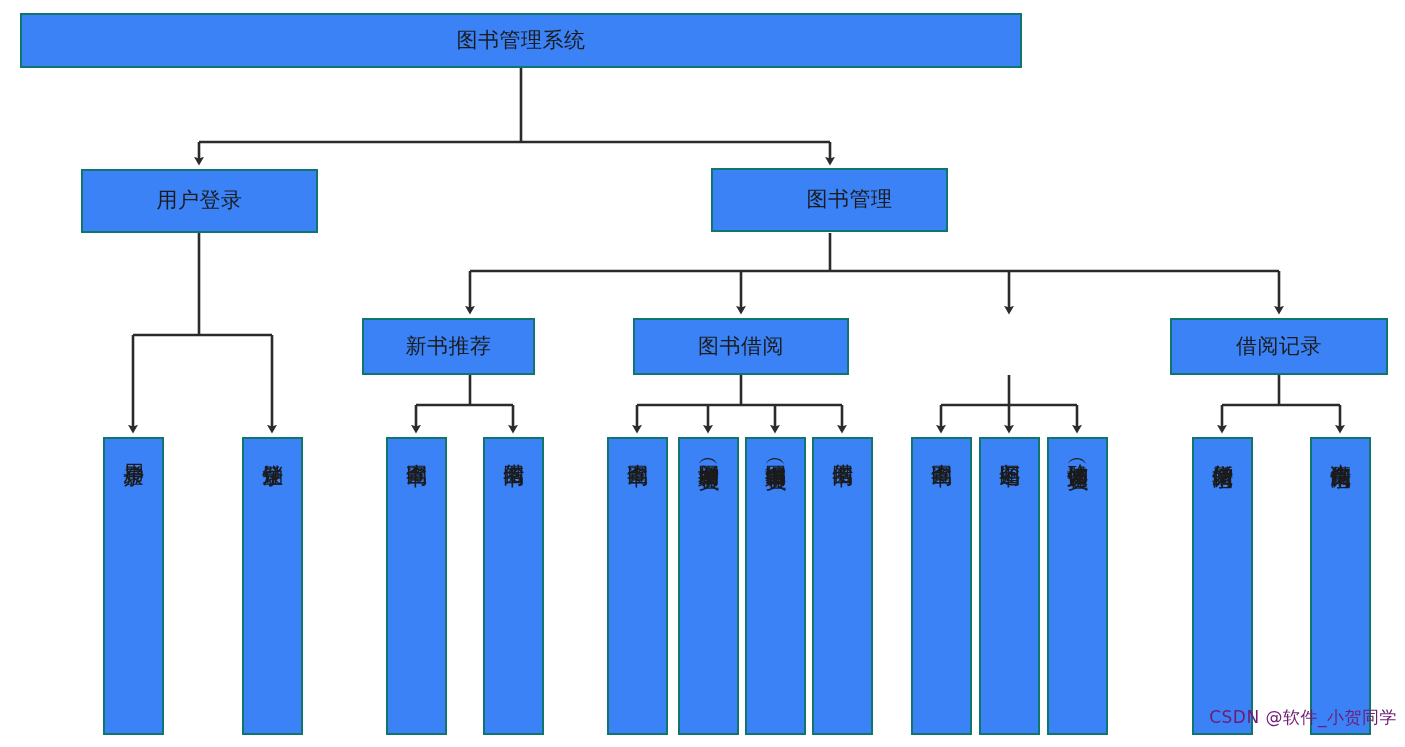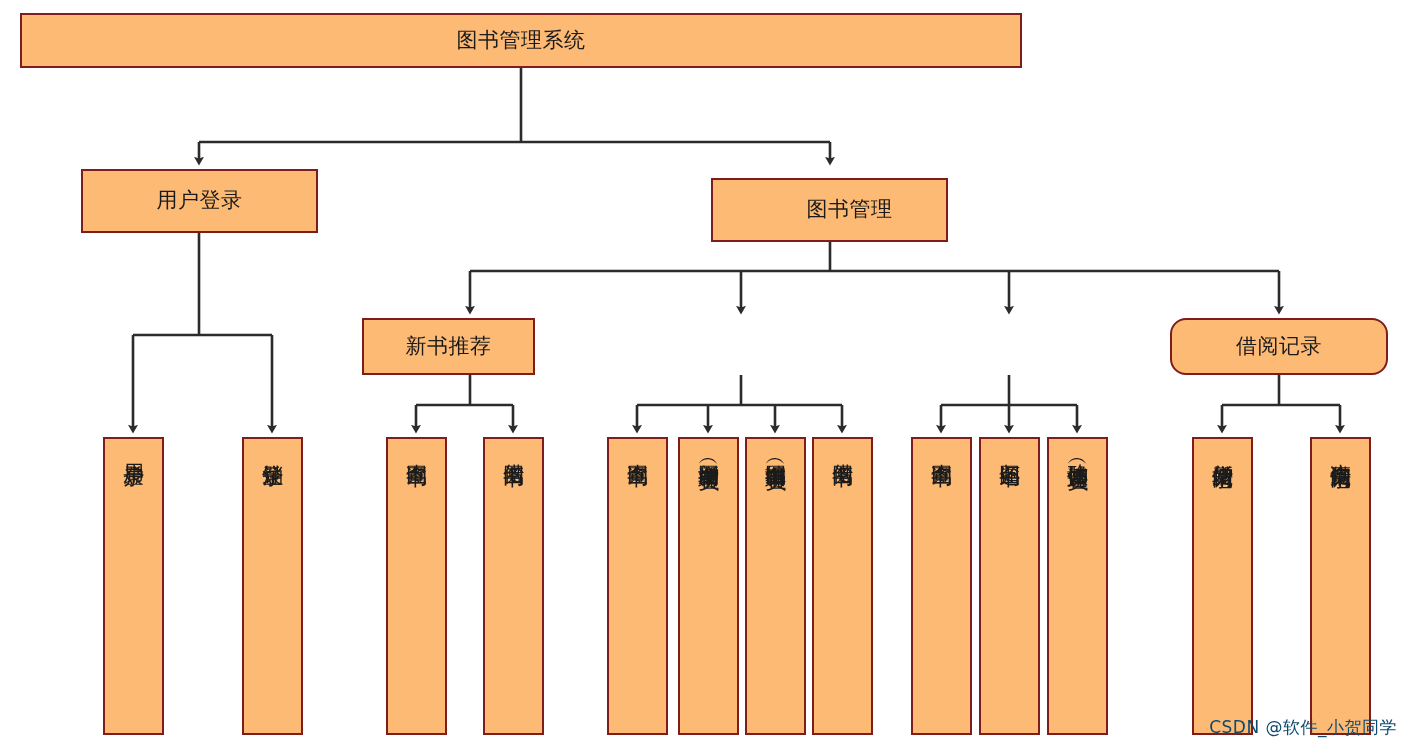--- a/index.html
+++ b/index.html
@@ -23,22 +23,22 @@
   svg.diagram-canvas {
     position: absolute;
     left: 0;
     top: 0;
     width: 1405px;
     height: 747px;
   }
   .node-box {
     position: absolute;
     box-sizing: border-box;
-    background: #fdba74;
-    border: 2px solid #7f1d1d;
+    background: #3b82f6;
+    border: 2px solid #0f766e;
     display: flex;
     align-items: center;
     justify-content: center;
     overflow: hidden;
   }
   .node-label-h {
     font-size: 21px;
     color: #1b1b1b;
     line-height: 1.2;
     letter-spacing: 0.5px;
@@ -57,23 +57,23 @@
     letter-spacing: 1px;
     writing-mode: vertical-rl;
     text-orientation: upright;
     -webkit-writing-mode: vertical-rl;
     white-space: nowrap;
     text-align: left;
   }
   .watermark {
     position: absolute;
     right: 8px;
-    bottom: 8px;
+    bottom: 18px;
     font-size: 17px;
-    color: #0c4a6e;
+    color: #701a75;
     letter-spacing: 0.5px;
     white-space: nowrap;
     pointer-events: none;
   }
 </style>
 </head>
 <body>
 
 <div id="diagram-root">
 
@@ -140,31 +140,34 @@
   </svg>
 
   <div class="node-box" style="left:20px; top:13px; width:1002px; height:55px;">
     <span class="node-label-h">图书管理系统</span>
   </div>
 
   <div class="node-box" style="left:81px; top:169px; width:237px; height:64px;">
     <span class="node-label-h">用户登录</span>
   </div>
 
-  <div class="node-box" style="left:711px; top:178px; width:237px; height:64px;padding-left:40px;">
+  <div class="node-box" style="left:711px; top:168px; width:237px; height:64px;padding-left:40px;">
     <span class="node-label-h">图书管理</span>
   </div>
 
   <div class="node-box" style="left:362px; top:318px; width:173px; height:57px;">
     <span class="node-label-h">新书推荐</span>
   </div>
 
-
-
-  <div class="node-box" style="left:1170px; top:318px; width:218px; height:57px;border-radius:16px;">
+  <div class="node-box" style="left:633px; top:318px; width:216px; height:57px;">
+    <span class="node-label-h">图书借阅</span>
+  </div>
+
+
+  <div class="node-box" style="left:1170px; top:318px; width:218px; height:57px;">
     <span class="node-label-h">借阅记录</span>
   </div>
 
   <div class="node-box leaf" style="left:103px; top:437px; width:61px; height:298px;">
     <span class="node-label-v">用户登录</span>
   </div>
 
   <div class="node-box leaf" style="left:242px; top:437px; width:61px; height:298px;">
     <span class="node-label-v">注销登录</span>
   </div>

